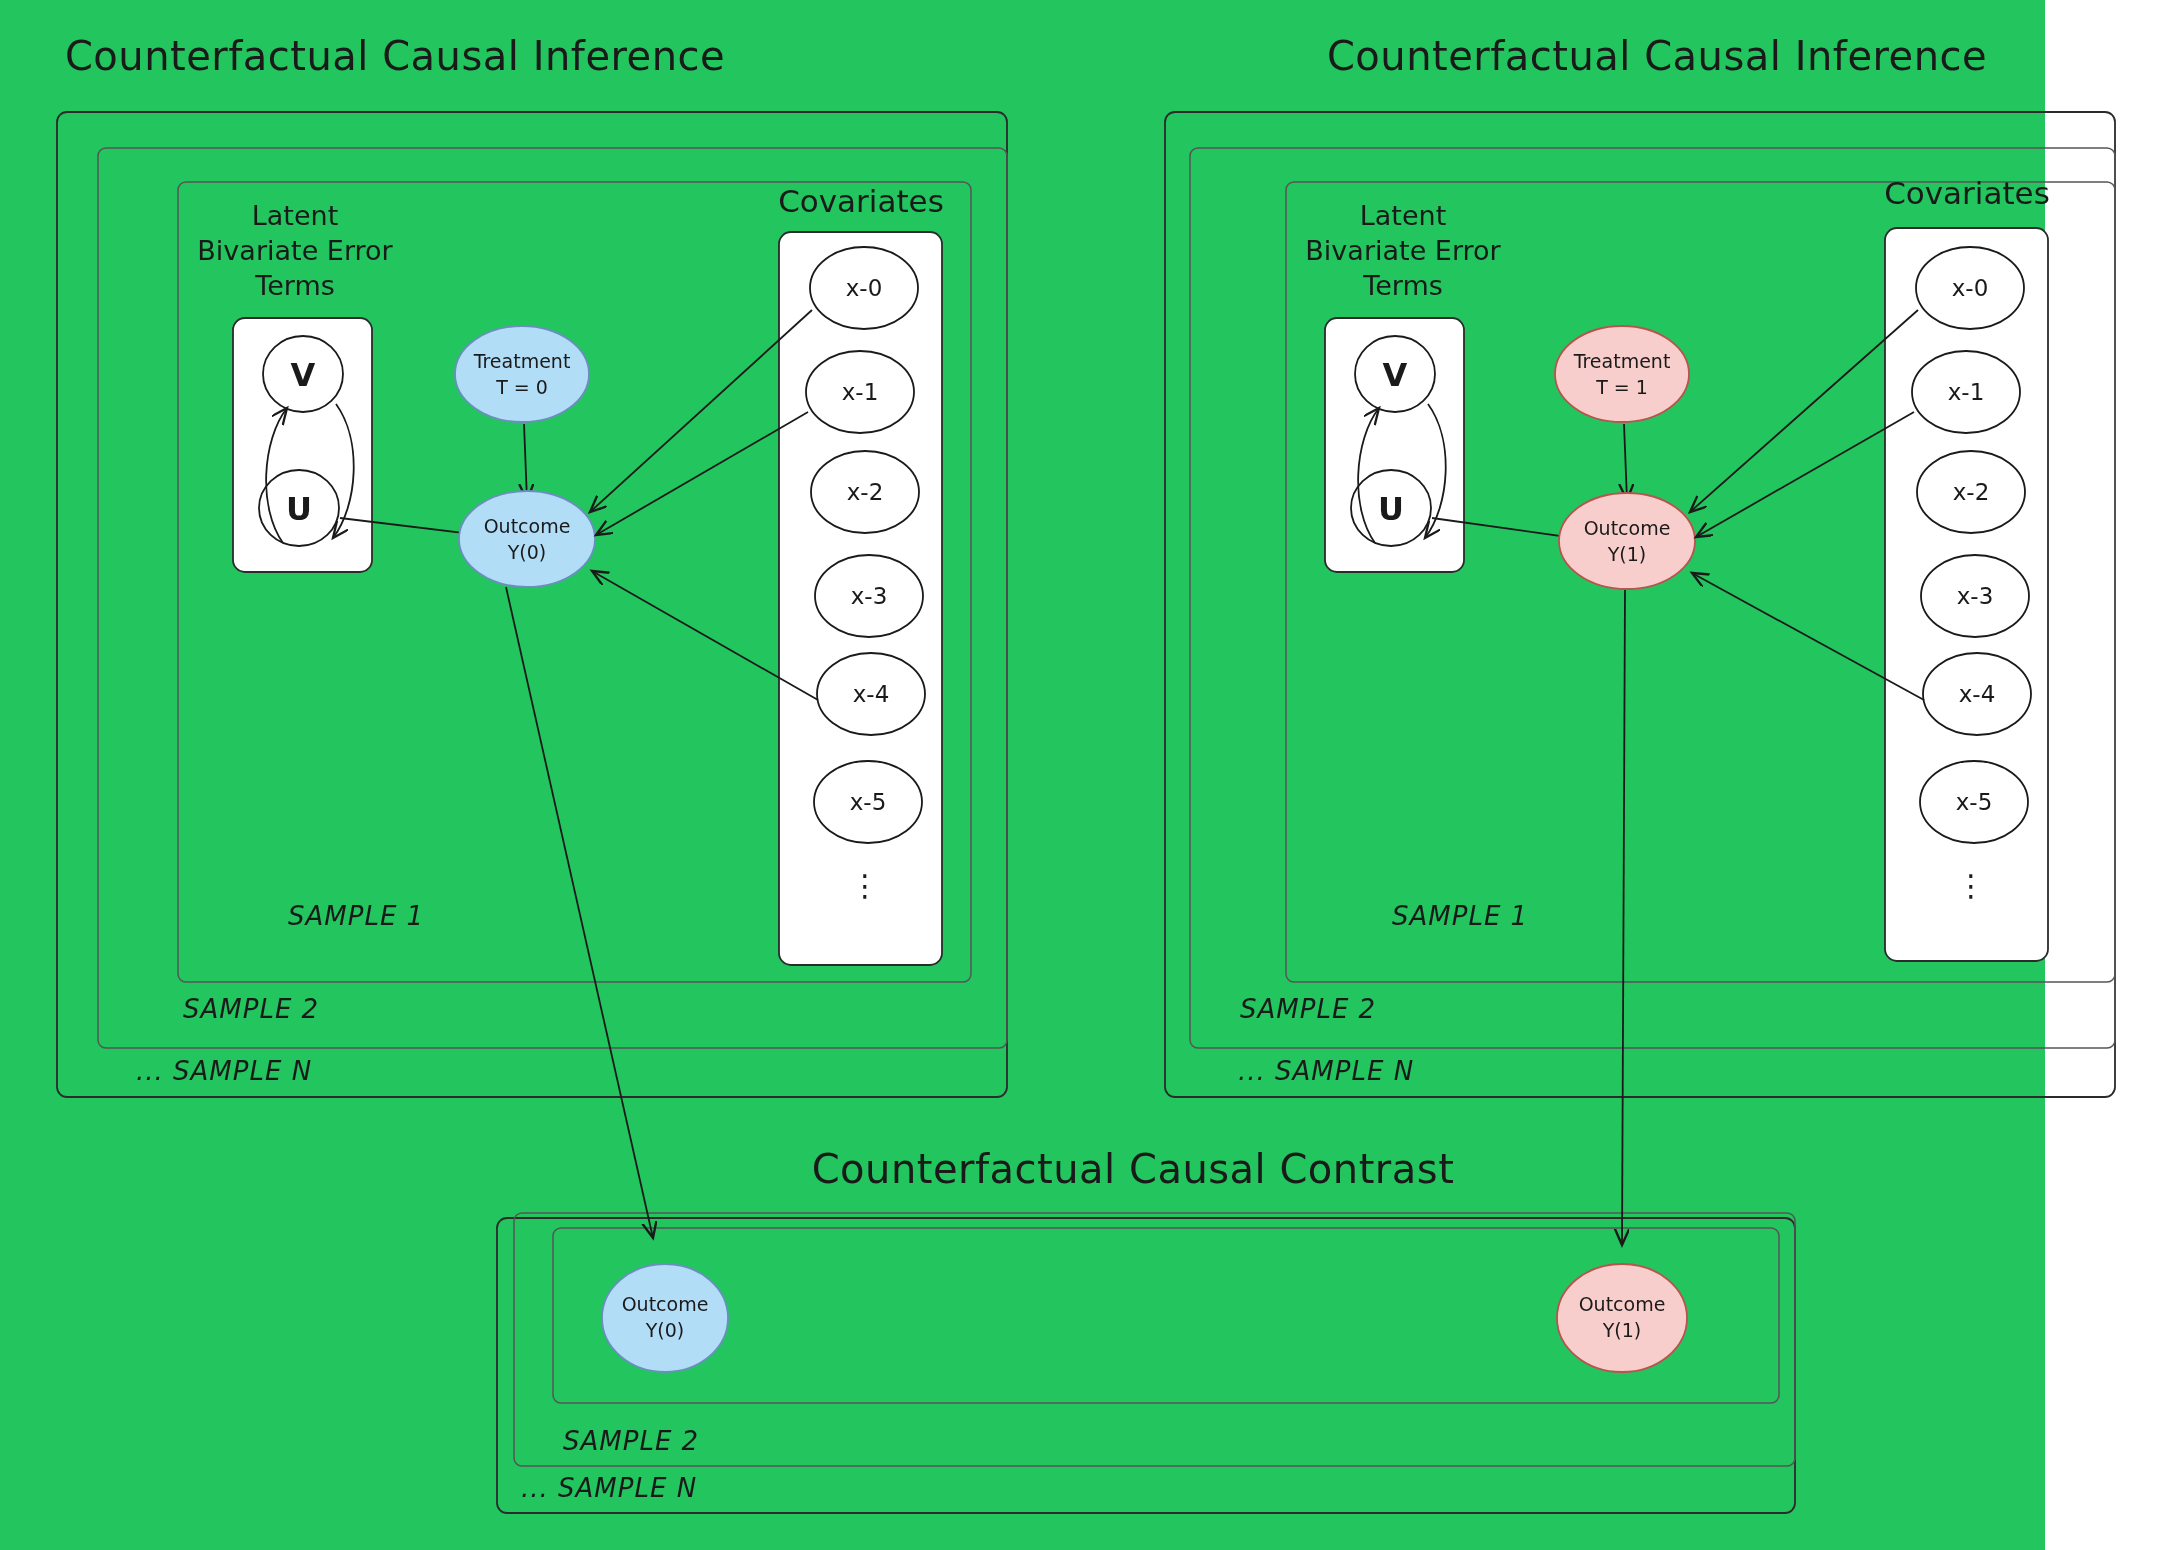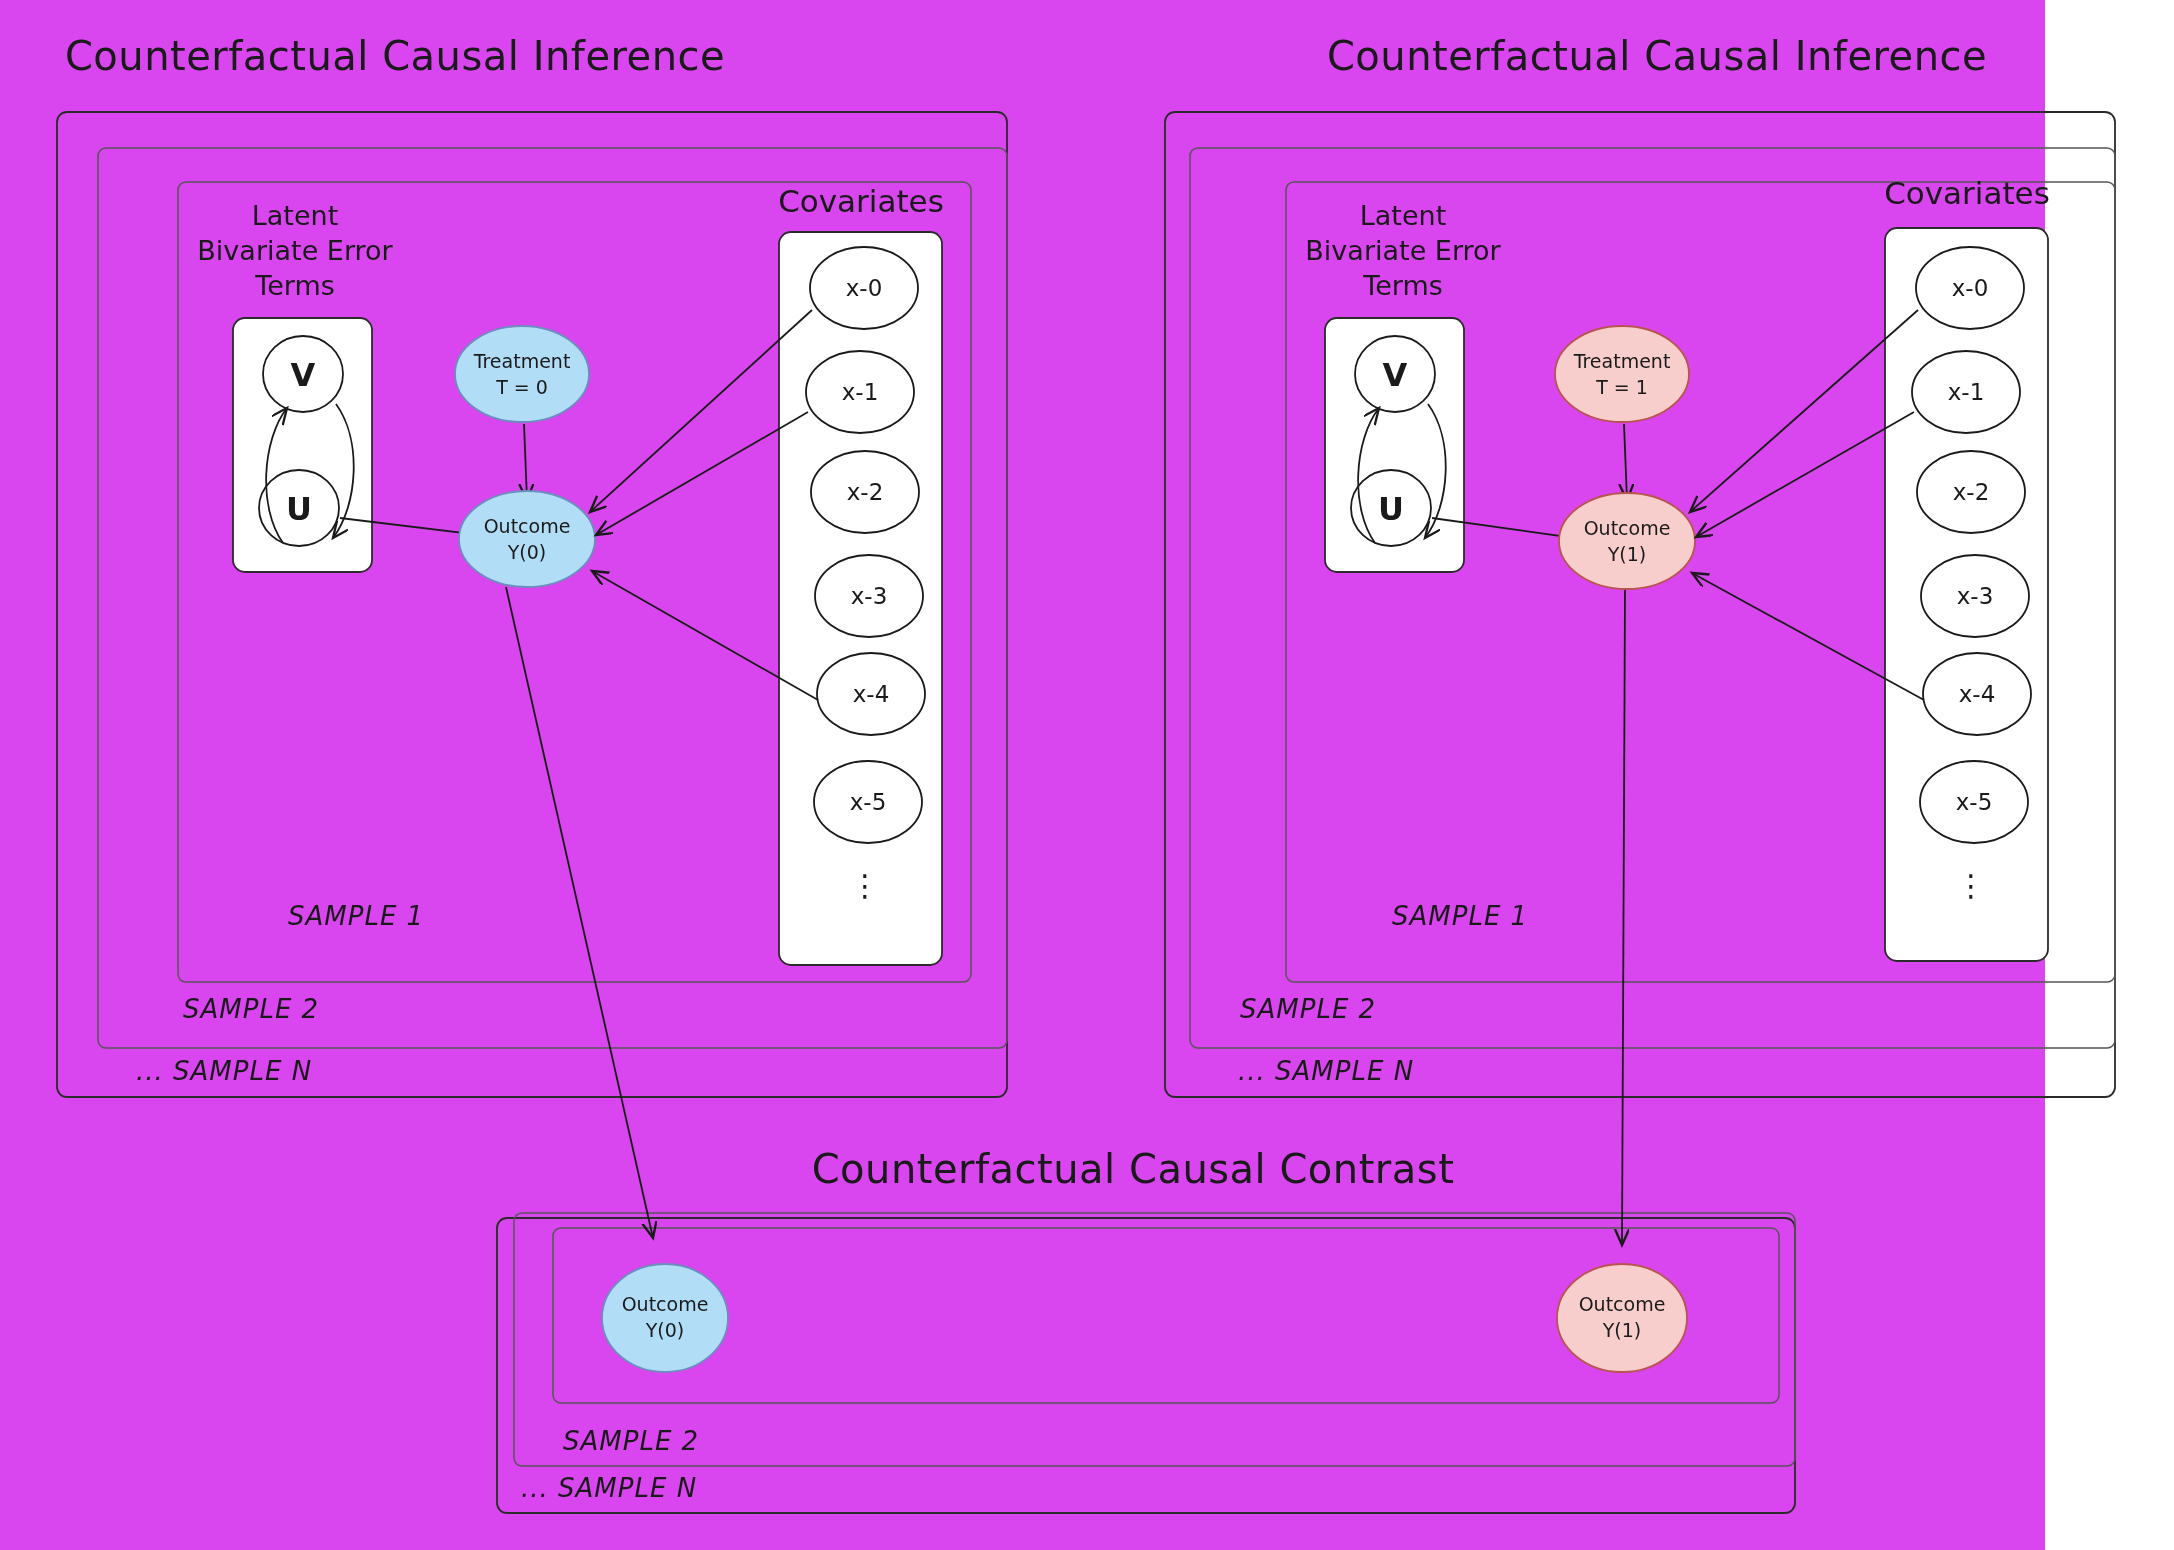--- a/index.html
+++ b/index.html
@@ -10,21 +10,21 @@
   body {
     width: 2174px;
     height: 1550px;
     font-family: "DejaVu Sans", sans-serif;
     overflow: hidden;
   }
   #stage {
     position: relative;
     width: 2045px;
     height: 1550px;
-    background: #d946ef;
+    background: #22c55e;
   }
   svg#canvas {
     position: absolute;
     top: 0;
     left: 0;
     width: 2174px;
     height: 1550px;
   }
   .panel-title {
     font-family: "DejaVu Sans", sans-serif;

